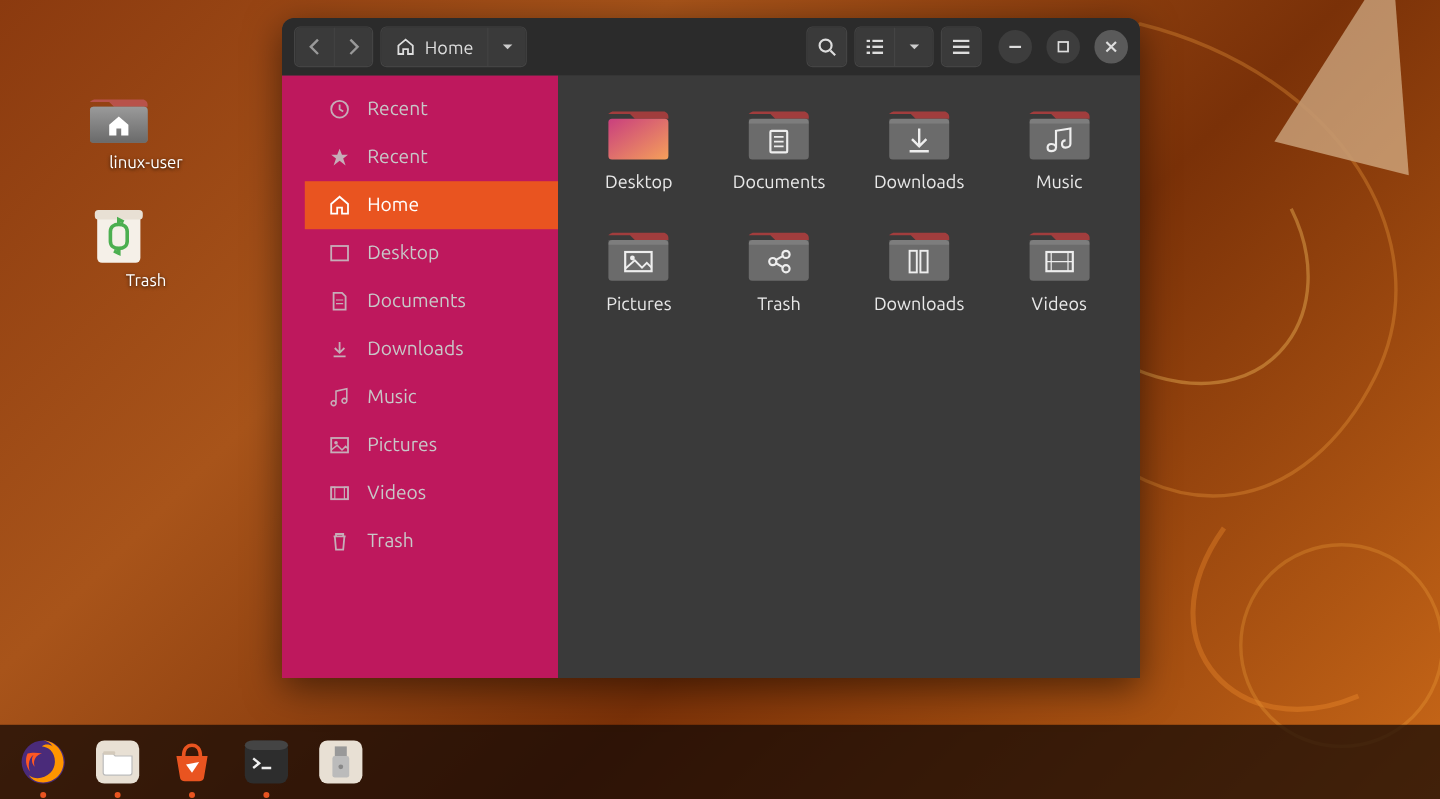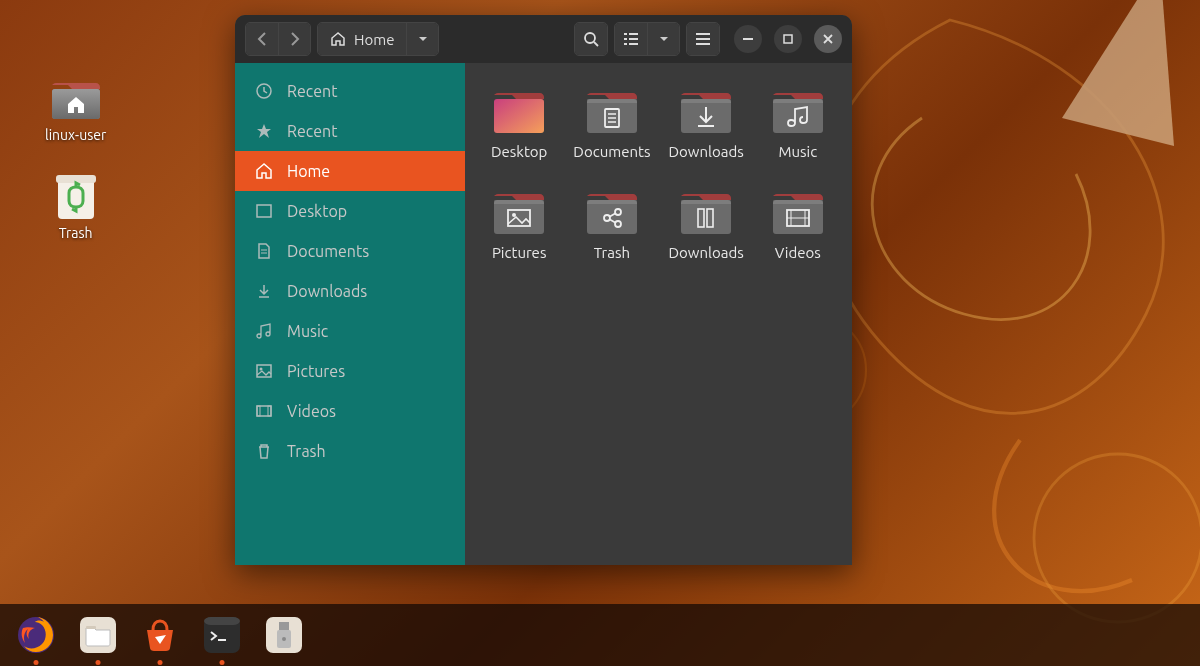--- a/index.html
+++ b/index.html
@@ -9,45 +9,45 @@
   background: linear-gradient(135deg, #8b3a0f 0%, #a8541a 30%, #7a3108 60%, #c96818 100%);
   position: relative; overflow: hidden;
 }
 .wallpaper-deco {
   position: absolute; right: -50px; top: -50px; width: 600px; height: 700px;
   opacity: 0.6; pointer-events: none;
 }
 .desktop-icons { position: absolute; top: 75px; left: 45px; display: flex; flex-direction: column; gap: 30px; }
 .desktop-icon { display: flex; flex-direction: column; align-items: center; gap: 4px; cursor: pointer; }
 .desktop-icon-img { width: 56px; height: 48px; display:flex; align-items:center; justify-content:center;}
-.desktop-icon-label { color: #fff; font-size: 14px; text-shadow: 0 1px 3px rgba(0,0,0,0.8); }
+.desktop-icon-label { color: #fff; font-size: 14px; text-shadow: 0 1px 3px rgba(0,0,0,0.8); margin-left: 46px; }
 
 .file-manager {
-  position: absolute; left: 235px; top: 15px; width: 617px; height: 550px;
+  position: absolute; left: 235px; top: 15px; width: 715px; height: 550px;
   background: #3a3a3a; border-radius: 10px 10px 0 0; box-shadow: 0 8px 30px rgba(0,0,0,0.5);
   display: flex; flex-direction: column; overflow: hidden;
 }
 .titlebar {
   height: 48px; background: #2b2b2b; display: flex; align-items: center;
   padding: 0 10px; gap: 6px; border-radius: 10px 10px 0 0;
 }
 .tb-group { display: flex; align-items: center; border: 1px solid #444; border-radius: 5px; overflow: hidden; }
 .tb-btn {
   height: 32px; min-width: 32px; background: #3a3a3a; border: none;
   display: flex; align-items: center; justify-content: center; cursor: pointer;
   color: #ddd; font-size: 14px; padding: 0 8px;
 }
 .tb-btn + .tb-btn { border-left: 1px solid #444; }
 .tb-spacer { flex: 1; }
 .tb-btn.round { border-radius: 50%; width: 28px; height: 28px; min-width:28px; border: none; background: #3d3d3d; }
 .tb-btn.round.close { background: #5a5a5a; }
 .window-controls { display:flex; gap:12px; margin-left:8px; align-items:center; }
 
 .fm-body { flex: 1; display: flex; }
-.sidebar { width: 230px; background: #0f766e; padding-top: 8px; }
+.sidebar { width: 230px; background: #be185d; padding-top: 8px; padding-left: 19px; }
 .sidebar-item {
   display: flex; align-items: center; gap: 14px; padding: 11px 20px;
   color: #c8c8c8; font-size: 16px; cursor: pointer;
 }
 .sidebar-item.active { background: #e95420; color: #fff; }
 .sidebar-icon { width: 18px; height: 18px; display:flex; align-items:center; justify-content:center; opacity:0.85; }
 .sidebar-item.active .sidebar-icon { opacity: 1; }
 
 .content { flex: 1; background: #3a3a3a; padding: 20px 14px; }
 .folder-grid { display: grid; grid-template-columns: repeat(4, 1fr); gap: 20px 10px; }

